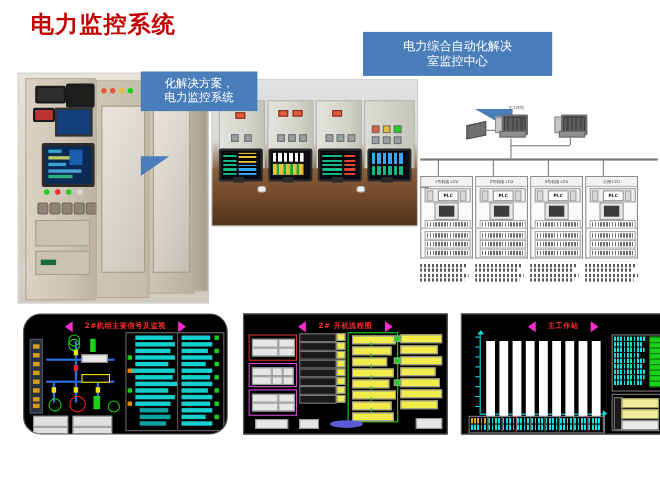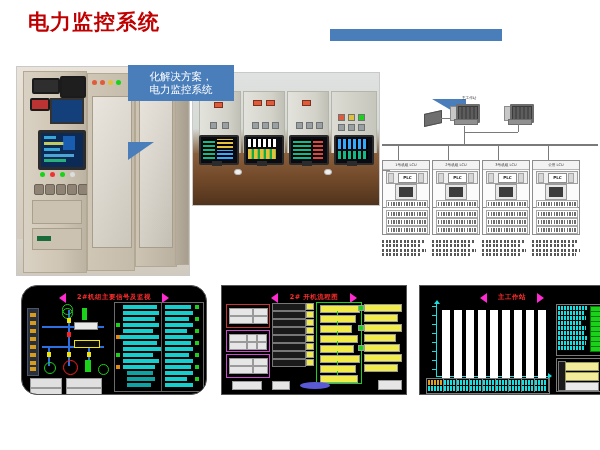--- a/index.html
+++ b/index.html
@@ -294,20 +294,22 @@
     <div class="mouse" style="left:131px;top:96px;"></div>
   </div>
 
   <div class="callout" id="callout-left">
     <div>化解决方案，</div>
     <div>电力监控系统</div>
   </div>
   <div class="tail" id="tail-left"></div>
 
   <div class="callout" id="callout-right">
+    <div>电力综合自动化解决</div>
+    <div>室监控中心</div>
   </div>
   <div class="tail" id="tail-right"></div>
 
   <div id="netdiagram">
 
     <div class="netlabel" style="left:80px;top:0;">主工作站</div>
 
     <div class="printer" style="left:42px;top:16px;"></div>
     <div class="netline" style="left:58px;top:22px;width:10px;height:1px;"></div>
 

